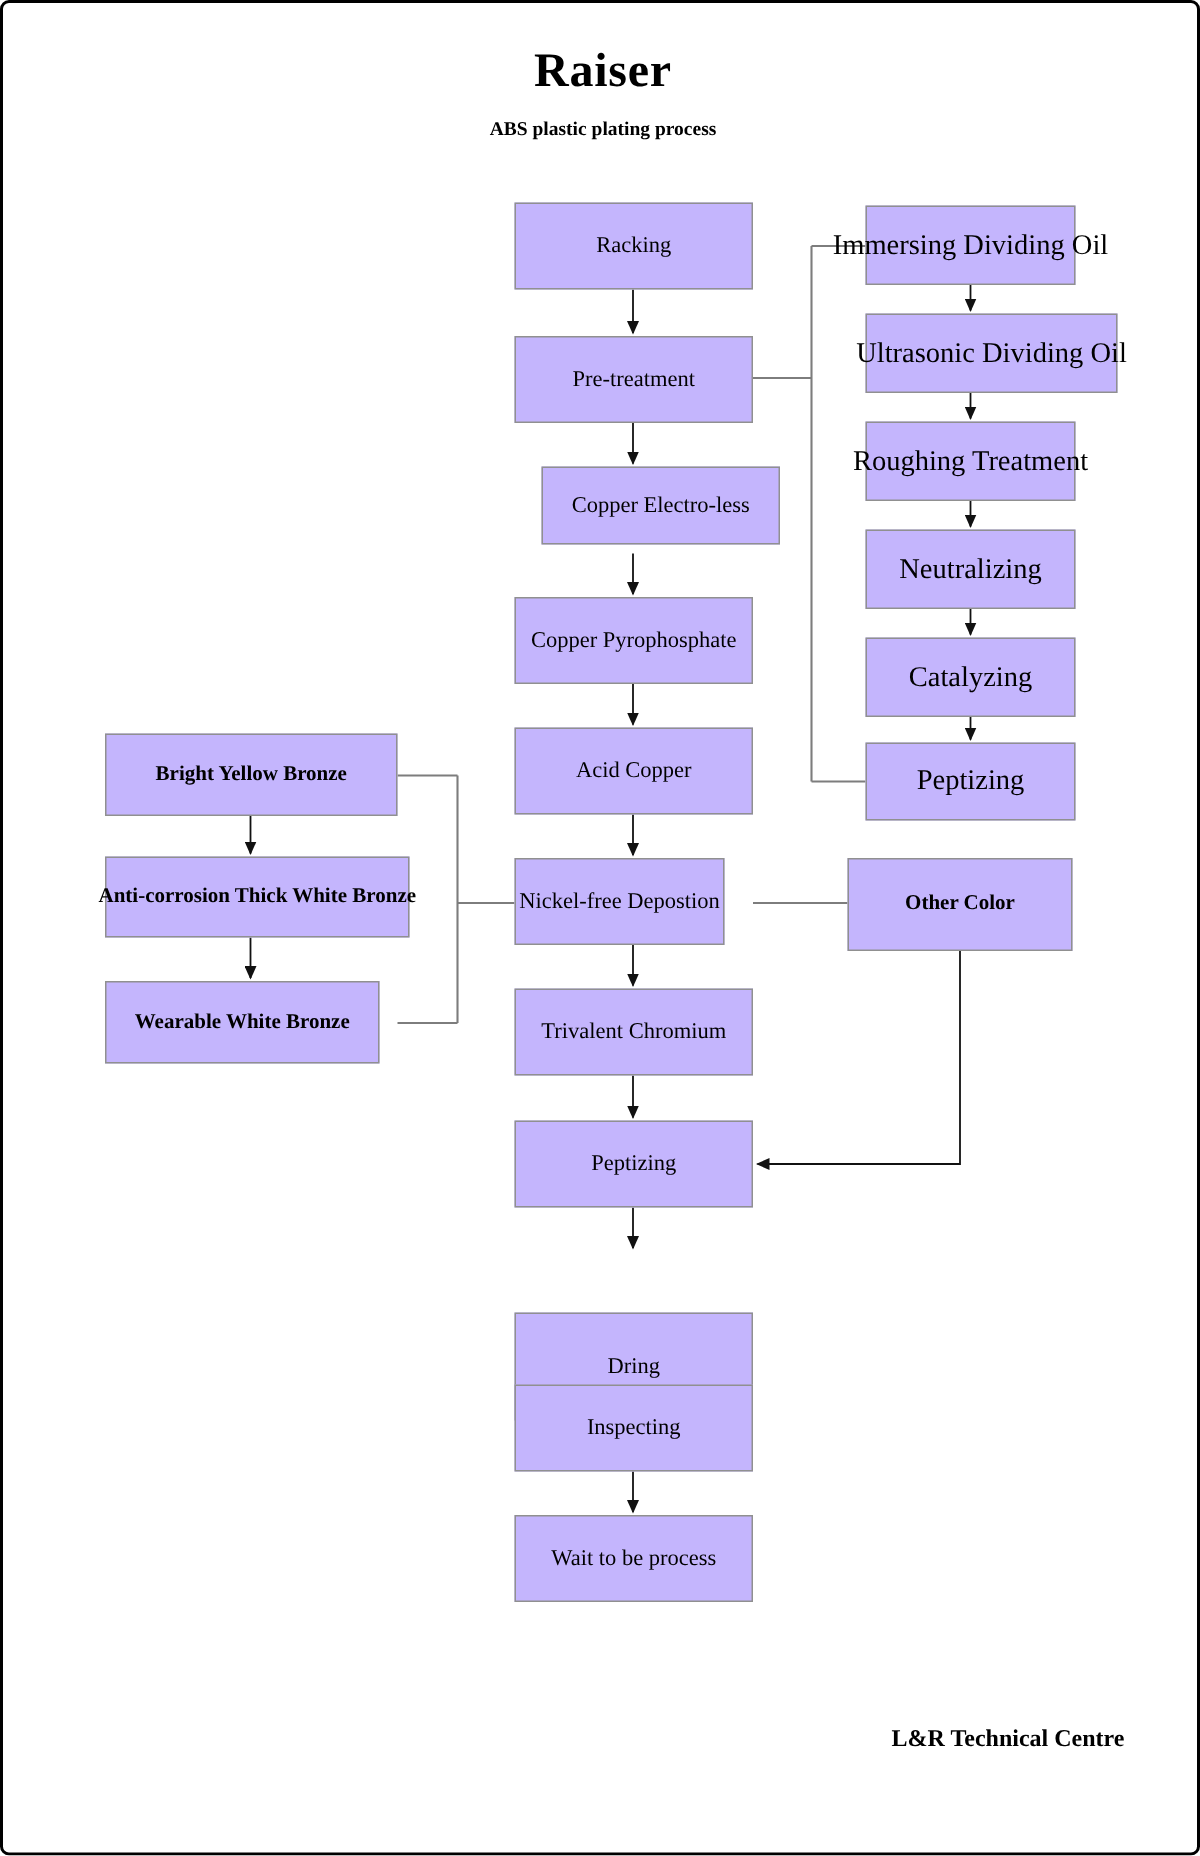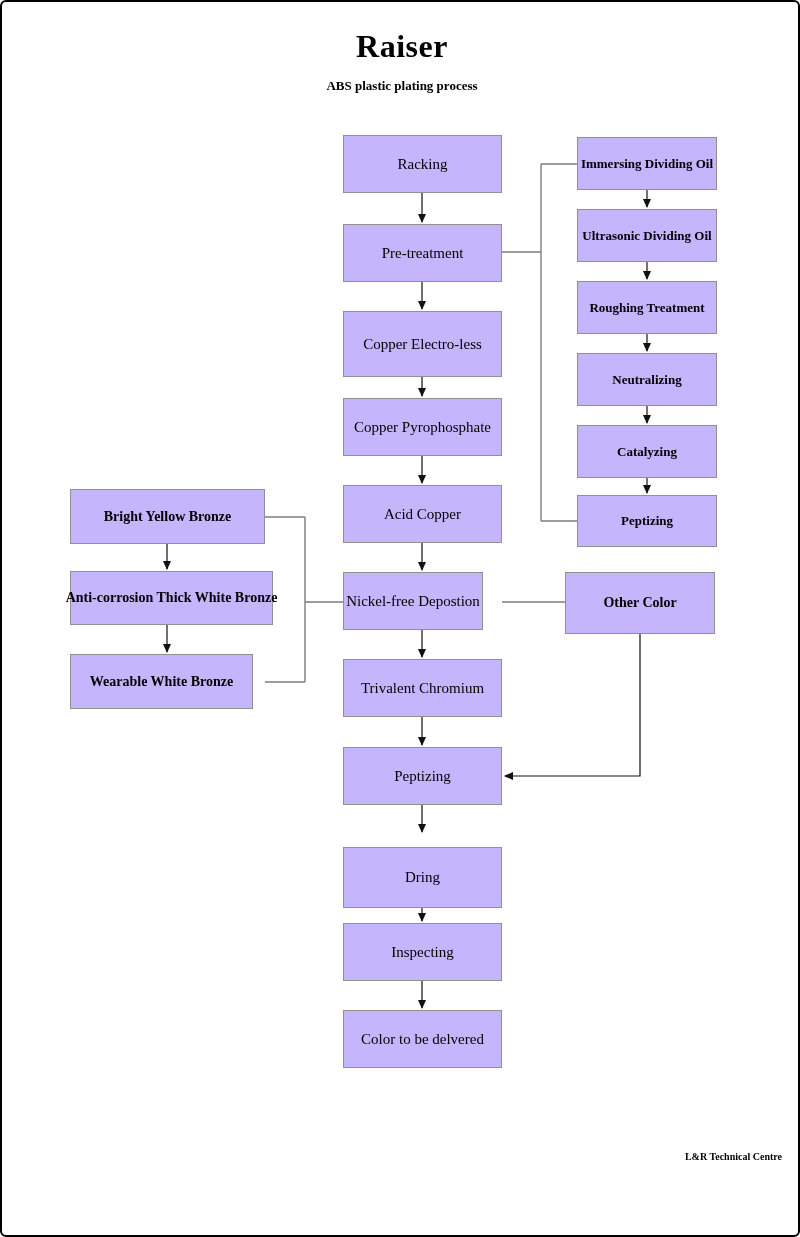--- a/index.html
+++ b/index.html
@@ -10,30 +10,30 @@
   }
   .title{
     position:absolute;left:0;top:26px;width:800px;text-align:center;
     font-size:32px;font-weight:bold;letter-spacing:0.5px;
   }
   .subtitle{
     position:absolute;left:0;top:76px;width:800px;text-align:center;
     font-size:13px;font-weight:bold;
   }
   .footer{
-    position:absolute;left:560px;top:1149px;width:220px;text-align:right;
-    font-size:10px;font-weight:bold;
+    position:absolute;left:560px;top:1149px;width:220px;text-align:center;
+    font-size:16px;font-weight:bold;
   }
   .box{
     position:absolute;border:1px solid #909090;background:#c4b5fd;
     display:flex;align-items:center;justify-content:center;text-align:center;
     box-sizing:border-box;white-space:nowrap;
   }
   .box.main{font-size:15px;}
-  .box.side{font-size:13px;font-weight:bold;}
+  .box.side{font-size:19px;}
   .box.bronze{font-size:14px;font-weight:bold;}
   svg.wires{position:absolute;left:0;top:0;pointer-events:none;}
 </style>
 </head>
 <body>
 
 <div class="page">
 
   <div class="title">Raiser</div>
   <div class="subtitle">ABS plastic plating process</div>
@@ -80,32 +80,32 @@
       <line x1="303" y1="515" x2="303" y2="680"></line>
       <line x1="263" y1="680" x2="303" y2="680"></line>
       <line x1="303" y1="600" x2="341" y2="600"></line>
 
       <line x1="500" y1="600" x2="563" y2="600"></line>
     </g>
   </svg>
 
   <div class="box main" style="left:341px;top:133px;width:159px;height:58px">Racking</div>
   <div class="box main" style="left:341px;top:222px;width:159px;height:58px">Pre-treatment</div>
-  <div class="box main" style="left:341px;top:309px;width:159px;height:66px">Copper Electro-less</div>
+  <div class="box main" style="left:359px;top:309px;width:159px;height:52px">Copper Electro-less</div>
   <div class="box main" style="left:341px;top:396px;width:159px;height:58px">Copper Pyrophosphate</div>
   <div class="box main" style="left:341px;top:483px;width:159px;height:58px">Acid Copper</div>
   <div class="box main" style="left:341px;top:570px;width:140px;height:58px">Nickel-free Depostion</div>
   <div class="box main" style="left:341px;top:657px;width:159px;height:58px">Trivalent Chromium</div>
   <div class="box main" style="left:341px;top:745px;width:159px;height:58px">Peptizing</div>
-  <div class="box main" style="left:341px;top:845px;width:159px;height:61px">Dring</div>
+  <div class="box main" style="left:341px;top:873px;width:159px;height:72px">Dring</div>
   <div class="box main" style="left:341px;top:921px;width:159px;height:58px">Inspecting</div>
-  <div class="box main" style="left:341px;top:1008px;width:159px;height:58px">Color to be delvered</div>
+  <div class="box main" style="left:341px;top:1008px;width:159px;height:58px">Wait to be process</div>
 
   <div class="box side" style="left:575px;top:135px;width:140px;height:53px">Immersing Dividing Oil</div>
-  <div class="box side" style="left:575px;top:207px;width:140px;height:53px">Ultrasonic Dividing Oil</div>
+  <div class="box side" style="left:575px;top:207px;width:168px;height:53px">Ultrasonic Dividing Oil</div>
   <div class="box side" style="left:575px;top:279px;width:140px;height:53px">Roughing Treatment</div>
   <div class="box side" style="left:575px;top:351px;width:140px;height:53px">Neutralizing</div>
   <div class="box side" style="left:575px;top:423px;width:140px;height:53px">Catalyzing</div>
   <div class="box side" style="left:575px;top:493px;width:140px;height:52px">Peptizing</div>
 
   <div class="box bronze" style="left:68px;top:487px;width:195px;height:55px">Bright Yellow Bronze</div>
   <div class="box bronze" style="left:68px;top:569px;width:203px;height:54px">Anti-corrosion Thick White Bronze</div>
   <div class="box bronze" style="left:68px;top:652px;width:183px;height:55px">Wearable White Bronze</div>
 
   <div class="box bronze" style="left:563px;top:570px;width:150px;height:62px">Other Color</div>

